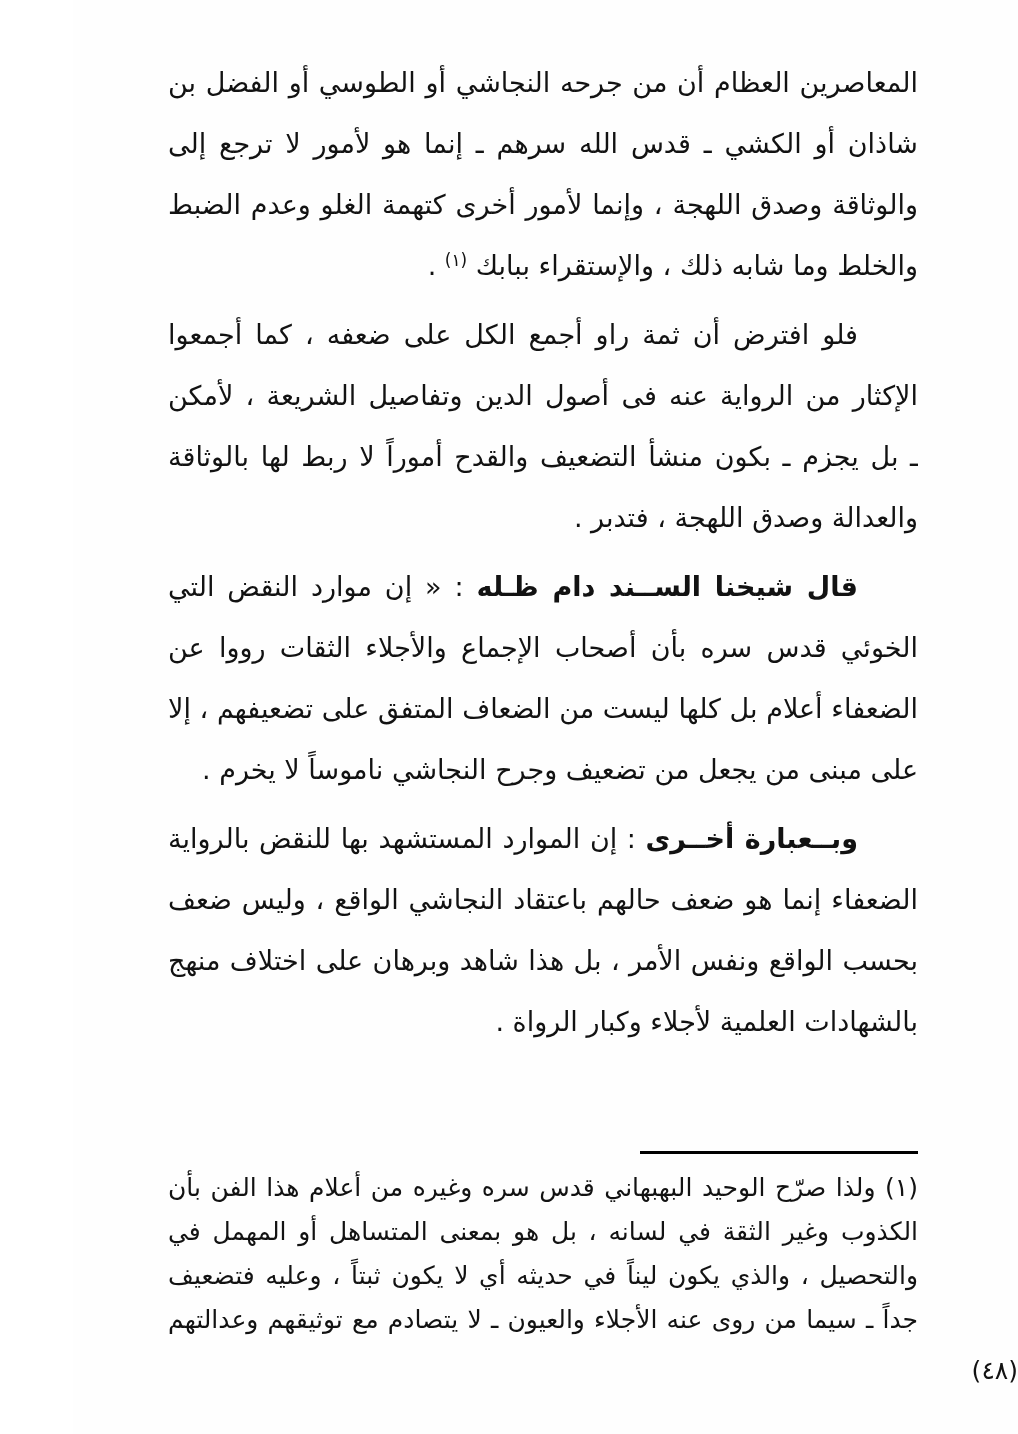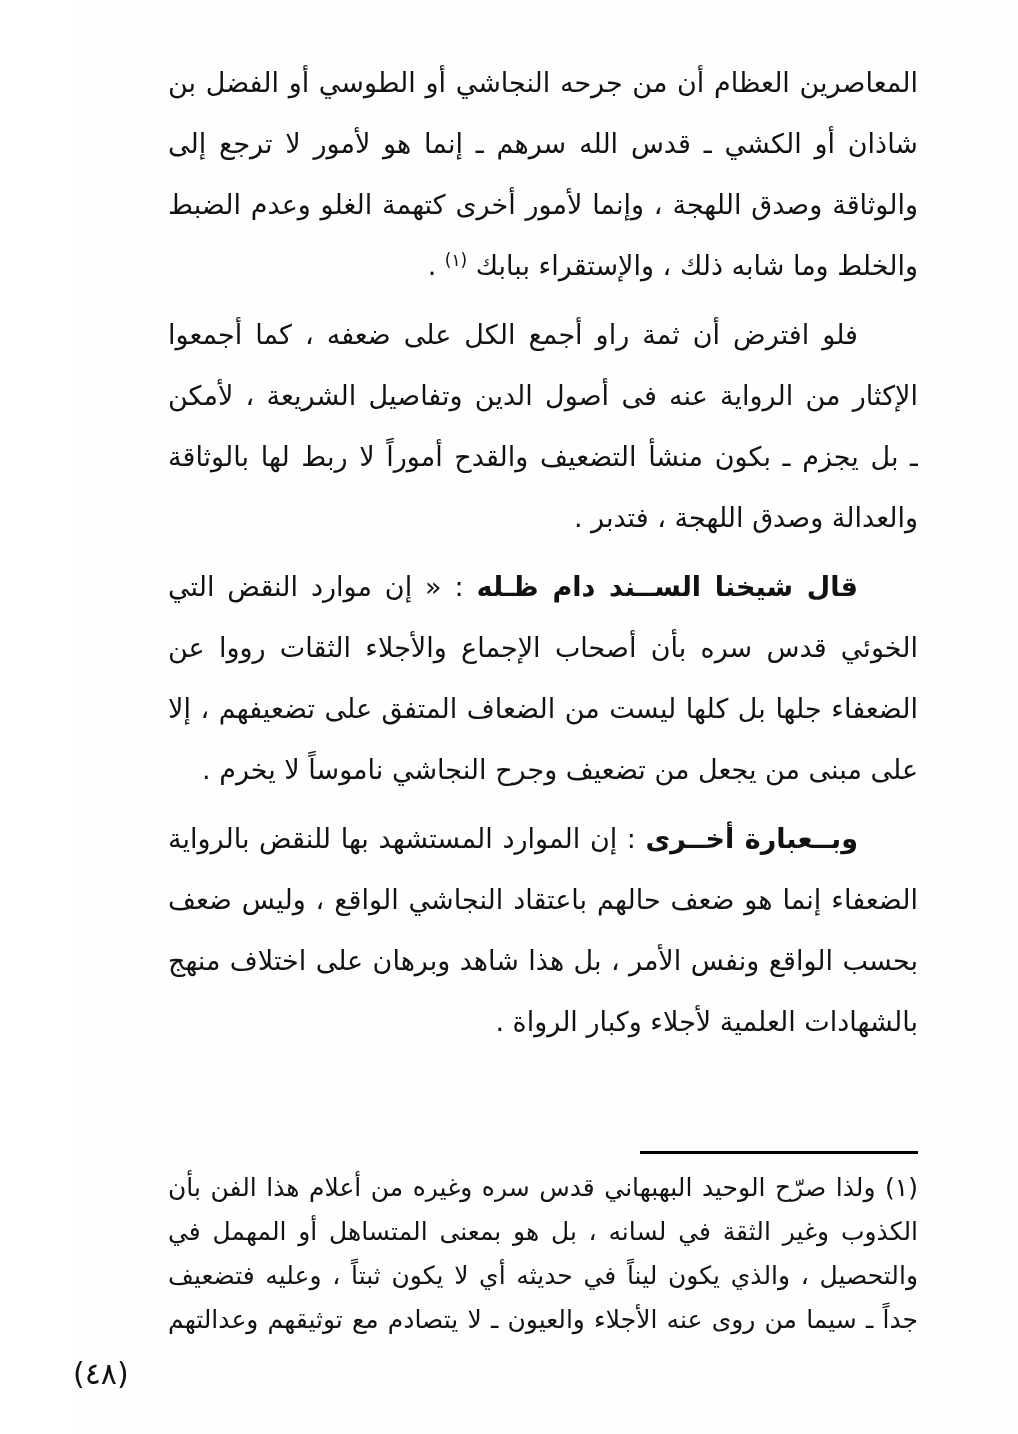--- a/index.html
+++ b/index.html
@@ -70,22 +70,22 @@
     text-align-last: justify;
     overflow: hidden;
   }
   .fn-line.last { text-align-last: right; }
 
   .page-number {
     position: absolute;
     top: 1356px;
     left: 0;
     right: 0;
-    text-align: left;
-    font-size: 30px;
+    text-align: right;
+    font-size: 25px;
     letter-spacing: 1px;
     direction: rtl;
   }
 </style>
 </head>
 <body>
 
 <div class="page">
   <div class="body-text" id="body-text">
       <div class="paragraph">
@@ -96,21 +96,21 @@
       </div>
       <div class="paragraph">
         <div class="line indent"><span>فلو افترض أن ثمة راو أجمع الكل على ضعفه ، كما أجمعوا على</span></div>
         <div class="line"><span>الإكثار من الرواية عنه فى أصول الدين وتفاصيل الشريعة ، لأمكن القول</span></div>
         <div class="line"><span>ـ بل يجزم ـ بكون منشأ التضعيف والقدح أموراً لا ربط لها بالوثاقة</span></div>
         <div class="line last"><span>والعدالة وصدق اللهجة ، فتدبر .</span></div>
       </div>
       <div class="paragraph">
         <div class="line indent"><span class="bold">قال شيخنا الســند دام ظـله</span><span> : « إن موارد النقض التي ذكرها السيد</span></div>
         <div class="line"><span>الخوئي قدس سره بأن أصحاب الإجماع والأجلاء الثقات رووا عن</span></div>
-        <div class="line"><span>الضعفاء جلها بل كلها ليست من الضعاف المتفق على تضعيفهم ، إلا</span></div>
+        <div class="line"><span>الضعفاء أعلام بل كلها ليست من الضعاف المتفق على تضعيفهم ، إلا</span></div>
         <div class="line last"><span>على مبنى من يجعل من تضعيف وجرح النجاشي ناموساً لا يخرم .</span></div>
       </div>
       <div class="paragraph">
         <div class="line indent"><span class="bold">وبــعبارة أخــرى</span><span> : إن الموارد المستشهد بها للنقض بالرواية عن</span></div>
         <div class="line"><span>الضعفاء إنما هو ضعف حالهم باعتقاد النجاشي الواقع ، وليس ضعف</span></div>
         <div class="line"><span>بحسب الواقع ونفس الأمر ، بل هذا شاهد وبرهان على اختلاف منهج</span></div>
         <div class="line last"><span>بالشهادات العلمية لأجلاء وكبار الرواة .</span></div>
       </div>
     </div>
   <div class="fn-rule"></div>

